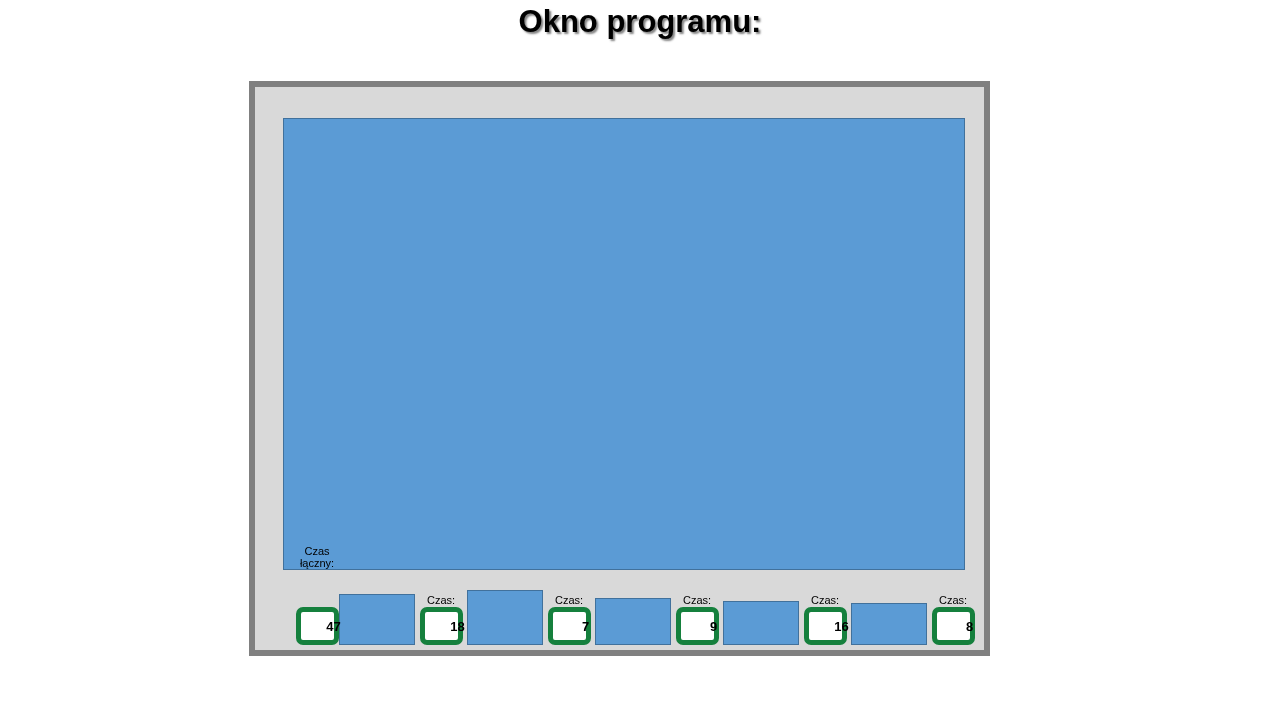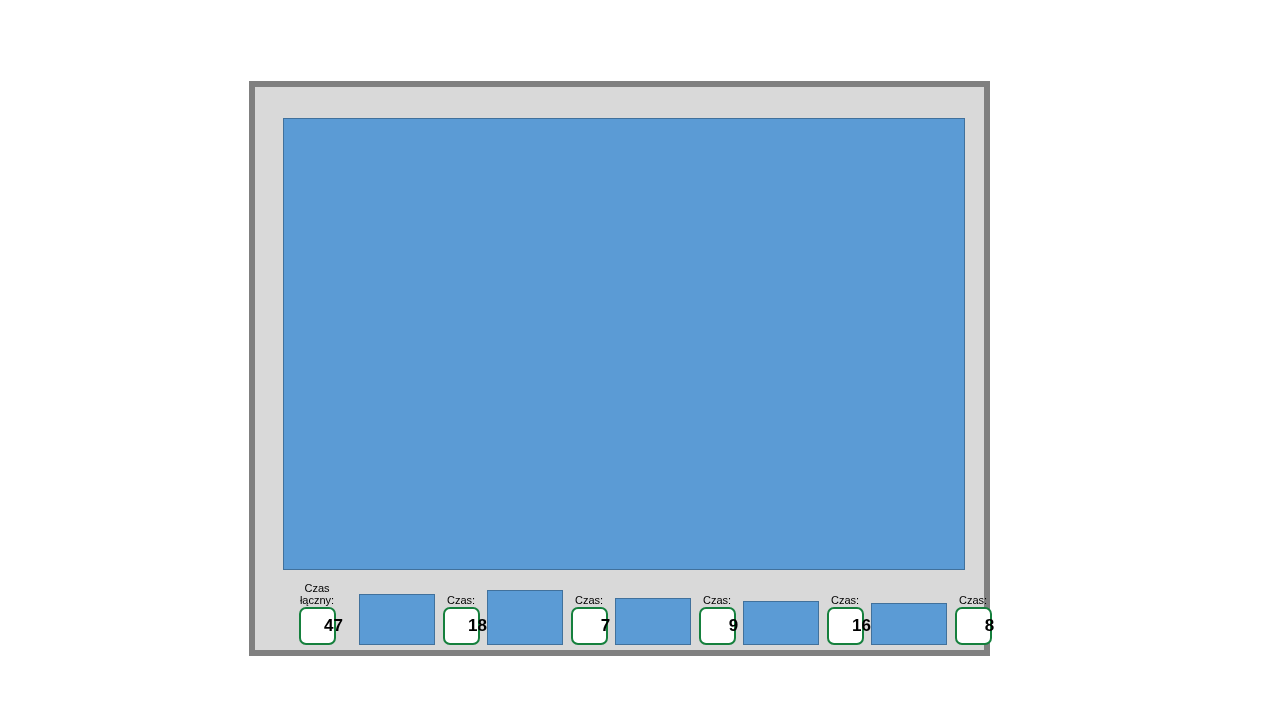--- a/index.html
+++ b/index.html
@@ -102,53 +102,55 @@
     white-space: pre-line;
     margin-bottom: 1px;
     font-family: "Liberation Sans", sans-serif;
   }
 
   .readout-box {
     width: 36px;
     height: 38px;
     box-sizing: border-box;
     background: #ffffff;
-    border: 2px solid #15803d;
+    border: 5px solid #15803d;
     border-radius: 7px;
     display: flex;
     align-items: center;
     justify-content: center;
-    font-size: 17px;
+    font-size: 13px;
     font-weight: bold;
     color: #000000;
     font-family: "Liberation Sans", sans-serif;
     padding-left: 33px;
   }
 
   .readout.total {
     width: 44px;
-    margin-right: 20px;
+    margin-right: 0;
+    gap: 37px;
   }
   .readout.total .readout-label {
     line-height: 12px;
   }
 
   
   .activity-bar {
     box-sizing: border-box;
     background: #5b9bd5;
     border: 1px solid #41719c;
     margin: 0 6px 0 0;
   }
 </style>
 </head>
 <body>
 
 <div id="page">
 
+  <div class="page-title">Okno programu:</div>
 
   <div class="program-window">
     <div class="window-inner">
 
       <div class="canvas-area"></div>
 
       <div class="status-bar">
         <div class="bar-items" id="bar-items">
 
           <div class="readout total">

